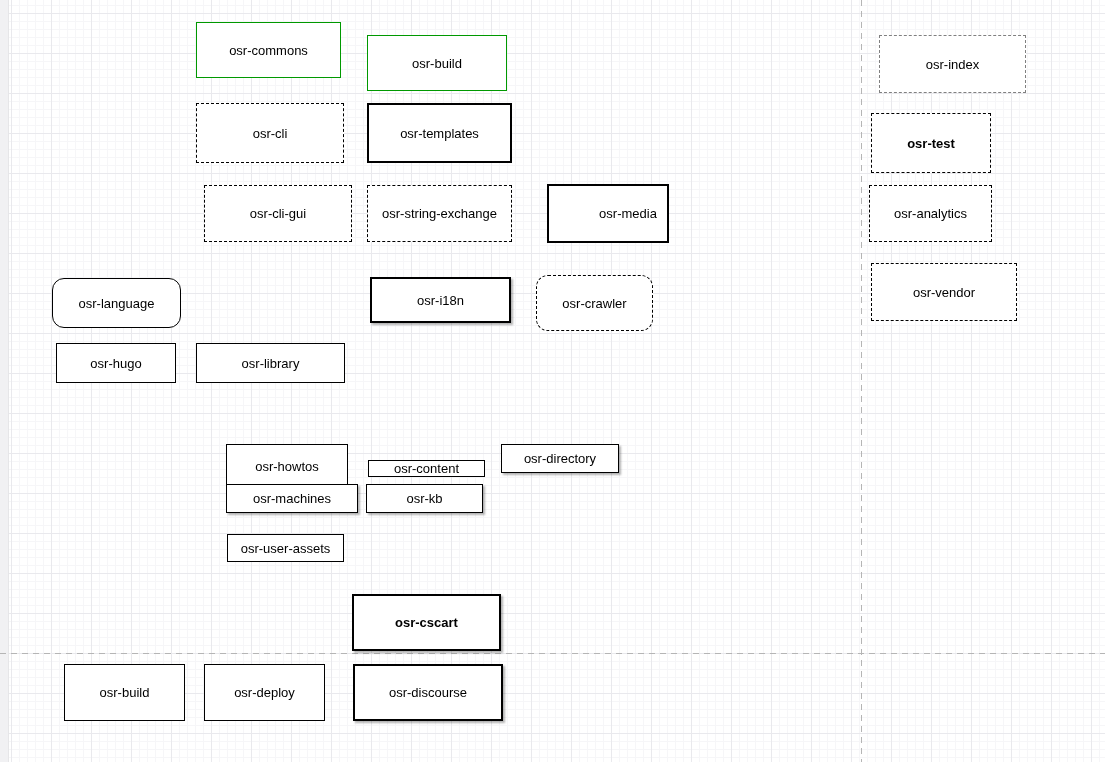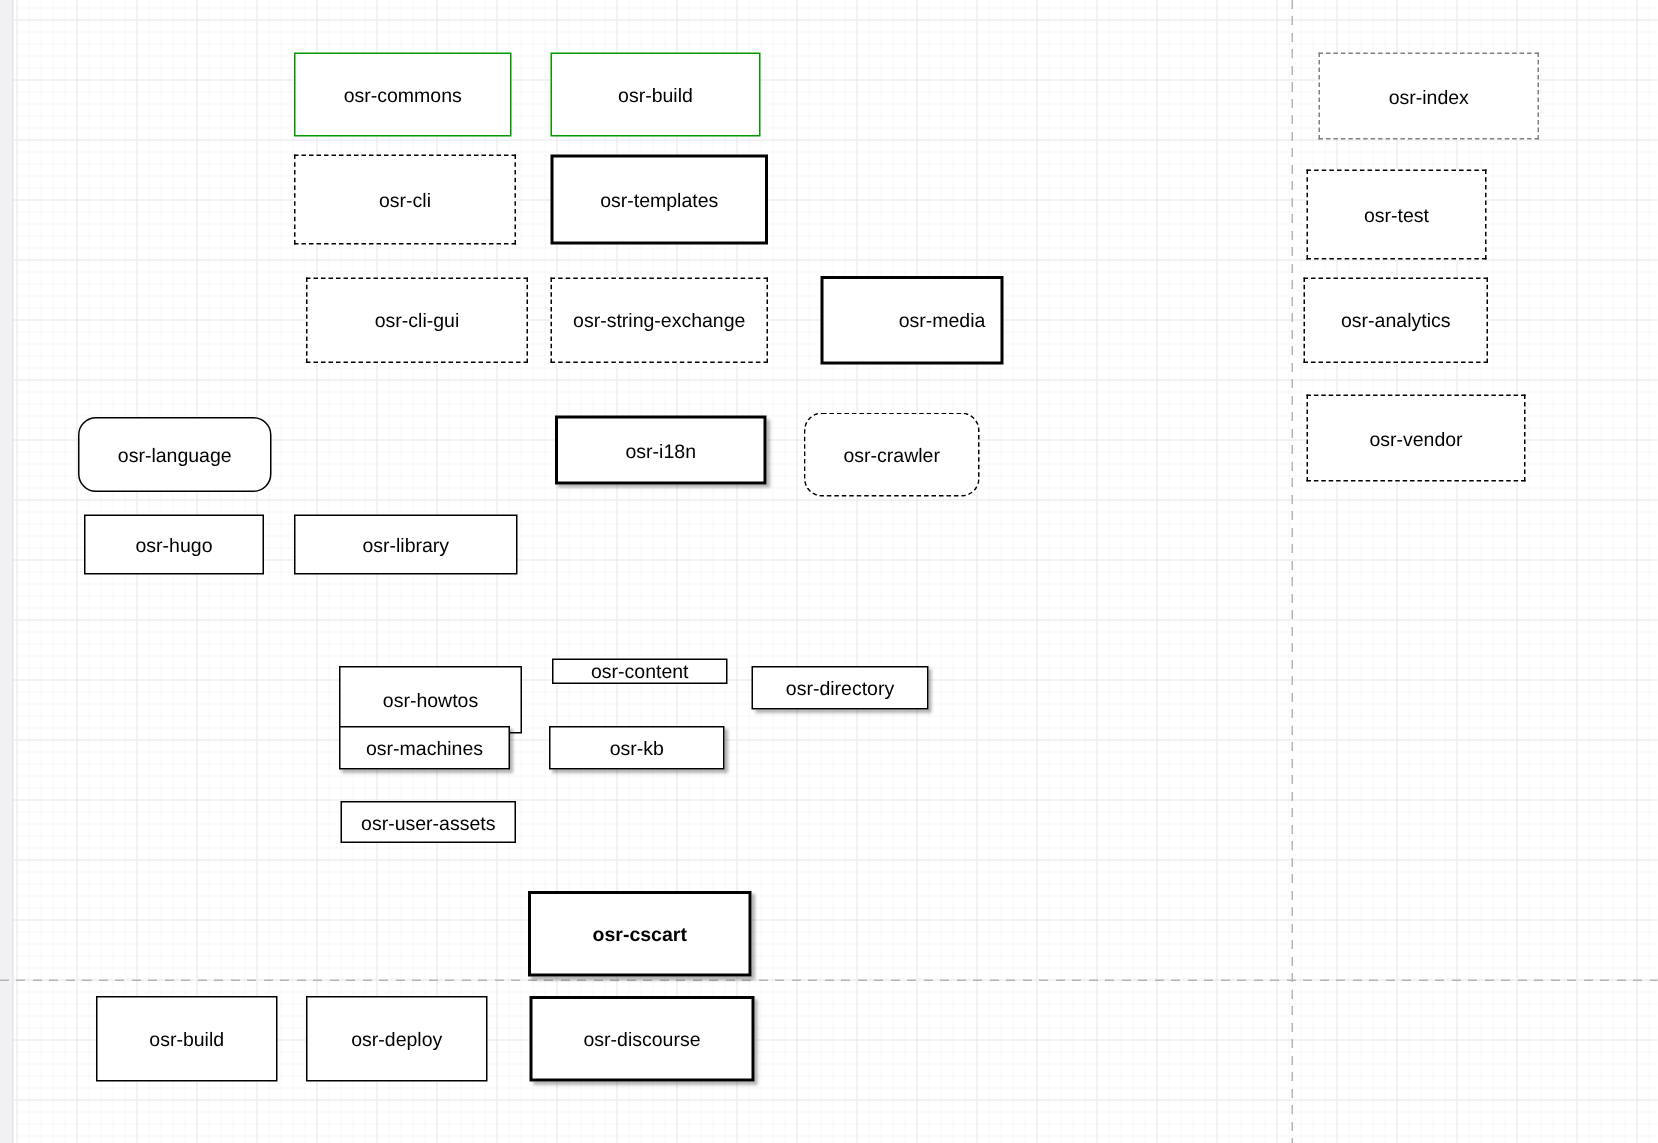--- a/index.html
+++ b/index.html
@@ -68,36 +68,36 @@
   .node.shadow       { box-shadow: 2px 2px 2px rgba(0,0,0,0.3); }
 </style>
 </head>
 <body>
 
 <div class="canvas">
   <div class="off-page-strip"></div>
   <div class="page-break-v" style="left: 861px;"></div>
   <div class="page-break-h" style="top: 653px;"></div>
 
-<div class="node green" style="left: 196px; top: 35px; width: 145px; height: 56px;">
+<div class="node green" style="left: 196px; top: 22px; width: 145px; height: 56px;">
       <span>osr-commons</span>
     </div>
     <div class="node green" style="left: 367px; top: 35px; width: 140px; height: 56px;">
       <span>osr-build</span>
     </div>
     <div class="node dashed-gray" style="left: 879px; top: 35px; width: 147px; height: 58px;">
       <span>osr-index</span>
     </div>
     <div class="node dashed" style="left: 196px; top: 103px; width: 148px; height: 60px;">
       <span>osr-cli</span>
     </div>
     <div class="node solid-thick" style="left: 367px; top: 103px; width: 145px; height: 60px;">
       <span>osr-templates</span>
     </div>
-    <div class="node dashed" style="left: 871px; top: 113px; width: 120px; height: 60px;">
+    <div class="node dashed" style="left: 871px; top: 113px; width: 120px; height: 60px; font-weight: bold;">
       <span>osr-test</span>
     </div>
     <div class="node dashed" style="left: 204px; top: 185px; width: 148px; height: 57px;">
       <span>osr-cli-gui</span>
     </div>
     <div class="node dashed" style="left: 367px; top: 185px; width: 145px; height: 57px; justify-content: center;">
       <span>osr-string-exchange</span>
     </div>
     <div class="node solid-thick" style="left: 547px; top: 184px; width: 122px; height: 59px; padding-left: 40px;">
       <span>osr-media</span>
@@ -119,27 +119,27 @@
     </div>
     <div class="node solid" style="left: 56px; top: 343px; width: 120px; height: 40px;">
       <span>osr-hugo</span>
     </div>
     <div class="node solid" style="left: 196px; top: 343px; width: 149px; height: 40px;">
       <span>osr-library</span>
     </div>
     <div class="node solid" style="left: 226px; top: 444px; width: 122px; height: 45px;">
       <span>osr-howtos</span>
     </div>
-    <div class="node solid" style="left: 368px; top: 439px; width: 117px; height: 17px;">
+    <div class="node solid" style="left: 368px; top: 460px; width: 117px; height: 17px;">
       <span>osr-content</span>
     </div>
     <div class="node solid shadow" style="left: 501px; top: 444px; width: 118px; height: 29px;">
       <span>osr-directory</span>
     </div>
-    <div class="node solid shadow" style="left: 226px; top: 484px; width: 114px; height: 29px;">
+    <div class="node solid shadow" style="left: 226px; top: 484px; width: 132px; height: 29px;">
       <span>osr-machines</span>
     </div>
     <div class="node solid shadow" style="left: 366px; top: 484px; width: 117px; height: 29px;">
       <span>osr-kb</span>
     </div>
     <div class="node solid" style="left: 227px; top: 534px; width: 117px; height: 28px;">
       <span>osr-user-assets</span>
     </div>
     <div class="node solid-thick shadow" style="left: 352px; top: 594px; width: 149px; height: 57px; font-weight: bold;">
       <span>osr-cscart</span>

